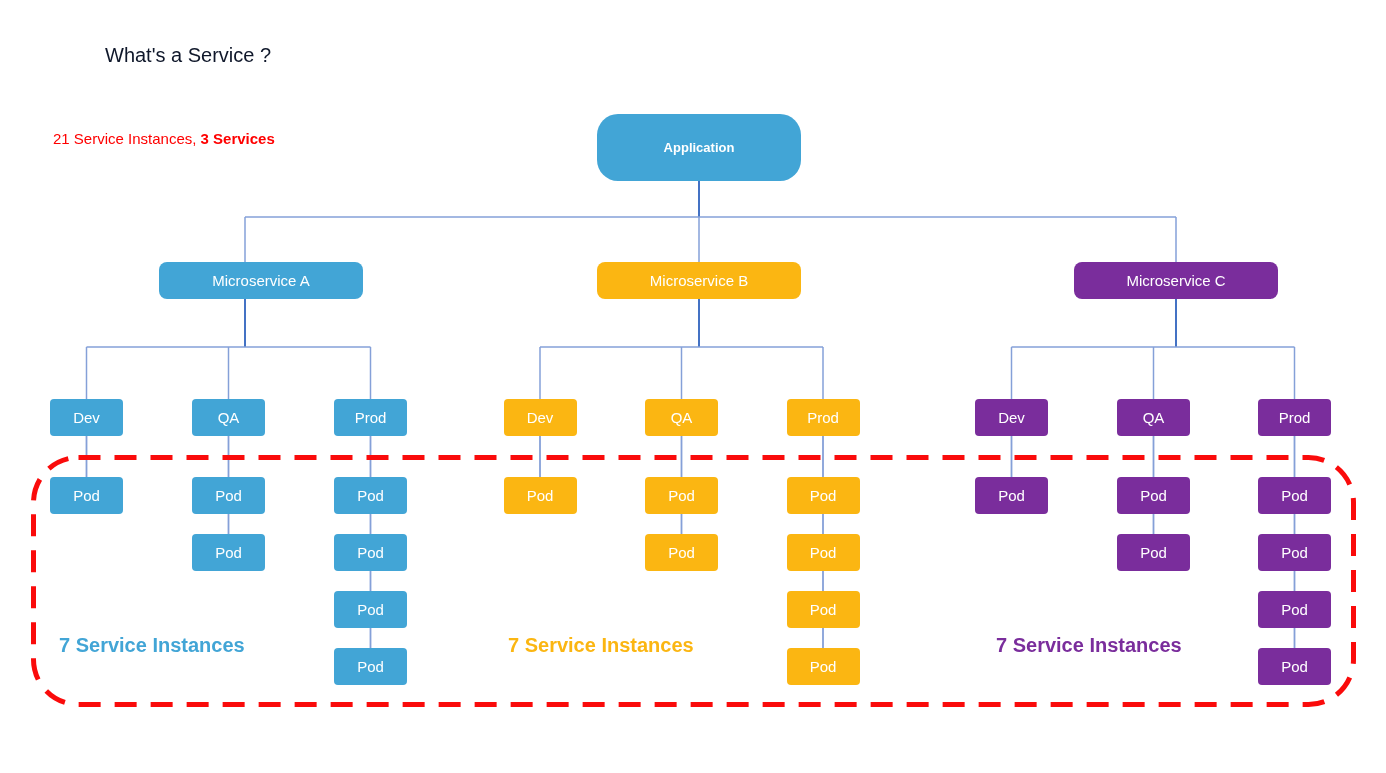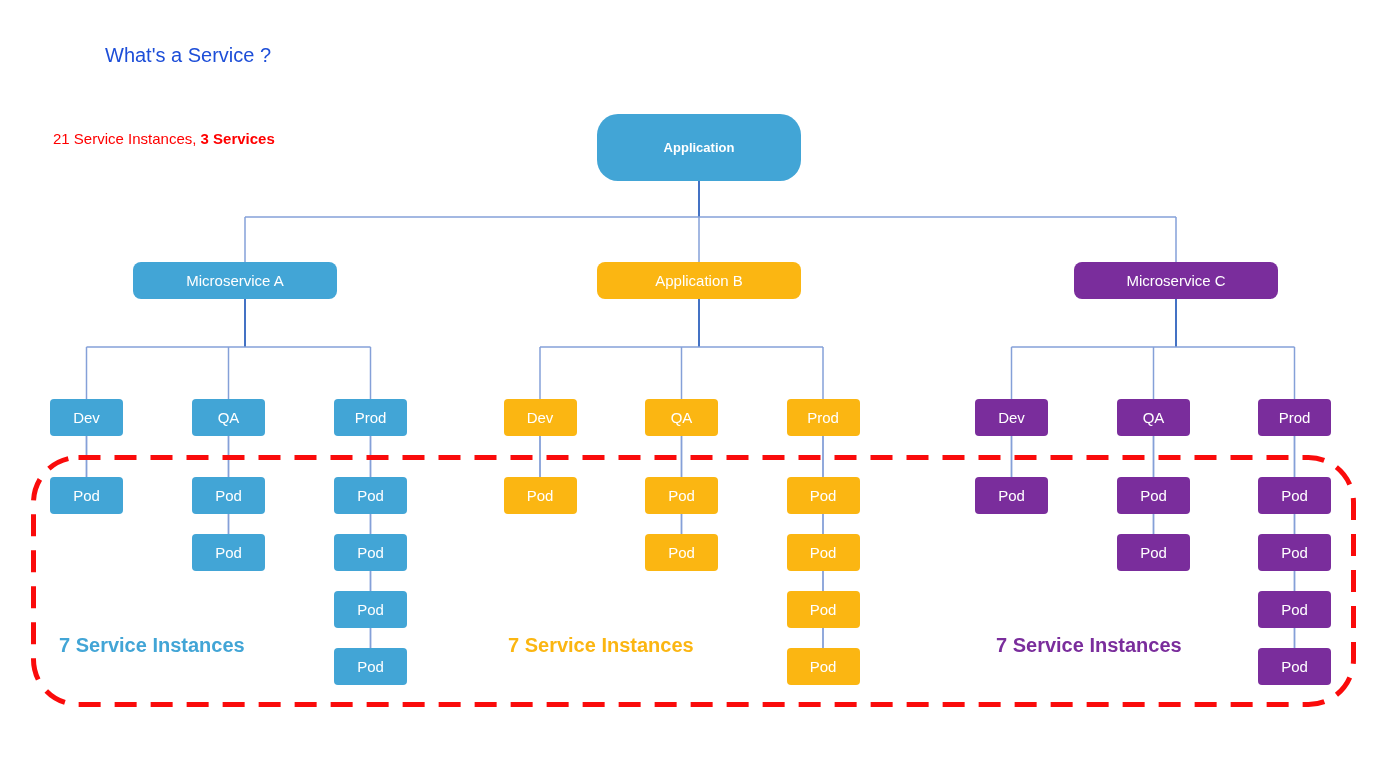--- a/index.html
+++ b/index.html
@@ -6,21 +6,21 @@
   .canvas{
     position:relative;
     width:1386px;height:773px;
     background:#ffffff;
     font-family:"Liberation Sans", sans-serif;
     overflow:hidden;
   }
   #connector-layer{position:absolute;left:0;top:0;width:1386px;height:773px;}
   .page-title{
     position:absolute;left:105px;top:44px;
-    font-size:20px;font-weight:400;color:#1d4ed8;margin:0;
+    font-size:20px;font-weight:400;color:#0f172a;margin:0;
   }
   .summary{
     position:absolute;left:51px;top:128px;
     font-size:15px;color:#FF0000;margin:2px;white-space:nowrap;
   }
   .summary b{font-weight:700;}
   .node{
     position:absolute;display:flex;align-items:center;justify-content:center;
     color:#ffffff;text-align:center;box-sizing:border-box;
   }
@@ -79,33 +79,33 @@
       <line x1="1294.5" y1="628" x2="1294.5" y2="648" stroke="#85A0D8" stroke-width="1.8"></line>
       <rect x="33.5" y="457.5" width="1320" height="247" rx="45" fill="none" stroke="#FA0B0B" stroke-width="5" stroke-dasharray="22 14"></rect>
     </svg>
 
   <h1 class="page-title">What's a Service ?</h1>
 
   <p class="summary"><span>21 Service Instances, </span><b>3 Services</b></p>
 
   <div id="nodes">
       <div class="node root" style="left: 597px; top: 114px; width: 204px; height: 67px; background: rgb(66, 165, 214);">Application</div>
-      <div class="node service" style="left: 133px; top: 262px; width: 204px; height: 37px; background: rgb(66, 165, 214);">Microservice A</div>
+      <div class="node service" style="left: 159px; top: 262px; width: 204px; height: 37px; background: rgb(66, 165, 214);">Microservice A</div>
       <div class="node env" style="left: 50px; top: 399px; width: 73px; height: 37px; background: rgb(66, 165, 214);">Dev</div>
       <div class="node pod" style="left: 50px; top: 477px; width: 73px; height: 37px; background: rgb(66, 165, 214);">Pod</div>
       <div class="node env" style="left: 192px; top: 399px; width: 73px; height: 37px; background: rgb(66, 165, 214);">QA</div>
       <div class="node pod" style="left: 192px; top: 477px; width: 73px; height: 37px; background: rgb(66, 165, 214);">Pod</div>
       <div class="node pod" style="left: 192px; top: 534px; width: 73px; height: 37px; background: rgb(66, 165, 214);">Pod</div>
       <div class="node env" style="left: 334px; top: 399px; width: 73px; height: 37px; background: rgb(66, 165, 214);">Prod</div>
       <div class="node pod" style="left: 334px; top: 477px; width: 73px; height: 37px; background: rgb(66, 165, 214);">Pod</div>
       <div class="node pod" style="left: 334px; top: 534px; width: 73px; height: 37px; background: rgb(66, 165, 214);">Pod</div>
       <div class="node pod" style="left: 334px; top: 591px; width: 73px; height: 37px; background: rgb(66, 165, 214);">Pod</div>
       <div class="node pod" style="left: 334px; top: 648px; width: 73px; height: 37px; background: rgb(66, 165, 214);">Pod</div>
       <div class="instances-label" style="left: 59px; top: 634px; color: rgb(66, 165, 214);">7 Service Instances</div>
-      <div class="node service" style="left: 597px; top: 262px; width: 204px; height: 37px; background: rgb(251, 182, 18);">Application B</div>
+      <div class="node service" style="left: 597px; top: 262px; width: 204px; height: 37px; background: rgb(251, 182, 18);">Microservice B</div>
       <div class="node env" style="left: 503.5px; top: 399px; width: 73px; height: 37px; background: rgb(251, 182, 18);">Dev</div>
       <div class="node pod" style="left: 503.5px; top: 477px; width: 73px; height: 37px; background: rgb(251, 182, 18);">Pod</div>
       <div class="node env" style="left: 645px; top: 399px; width: 73px; height: 37px; background: rgb(251, 182, 18);">QA</div>
       <div class="node pod" style="left: 645px; top: 477px; width: 73px; height: 37px; background: rgb(251, 182, 18);">Pod</div>
       <div class="node pod" style="left: 645px; top: 534px; width: 73px; height: 37px; background: rgb(251, 182, 18);">Pod</div>
       <div class="node env" style="left: 786.5px; top: 399px; width: 73px; height: 37px; background: rgb(251, 182, 18);">Prod</div>
       <div class="node pod" style="left: 786.5px; top: 477px; width: 73px; height: 37px; background: rgb(251, 182, 18);">Pod</div>
       <div class="node pod" style="left: 786.5px; top: 534px; width: 73px; height: 37px; background: rgb(251, 182, 18);">Pod</div>
       <div class="node pod" style="left: 786.5px; top: 591px; width: 73px; height: 37px; background: rgb(251, 182, 18);">Pod</div>
       <div class="node pod" style="left: 786.5px; top: 648px; width: 73px; height: 37px; background: rgb(251, 182, 18);">Pod</div>

